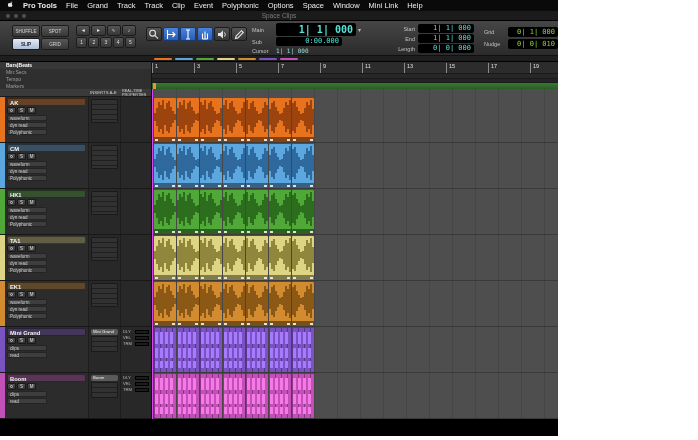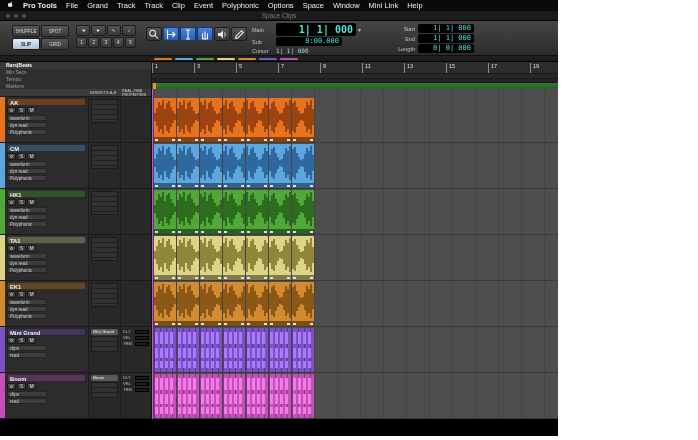--- a/index.html
+++ b/index.html
@@ -244,20 +244,30 @@
       <div class="sel-row">
         <span class="sel-label">End</span>
         <span class="lcd sel">1| 1| 000</span>
       </div>
       <div class="sel-row">
         <span class="sel-label">Length</span>
         <span class="lcd sel">0| 0| 000</span>
       </div>
     </div>
 
+    <div id="gridnudge">
+      <div class="gn-row">
+        <span class="gn-label">Grid</span>
+        <span class="lcd gn">0| 1| 000</span>
+      </div>
+      <div class="gn-row">
+        <span class="gn-label">Nudge</span>
+        <span class="lcd gn">0| 0| 010</span>
+      </div>
+    </div>
 
     <div id="tdisplays">
         <div class="tbox">
           <div class="tb-row">
             <span class="tb-label">Pre-roll</span>
             <span class="tb-val">0:00.000</span>
           </div>
           <div class="tb-row">
             <span class="tb-label">Post-roll</span>
             <span class="tb-val">0:00.000</span>

